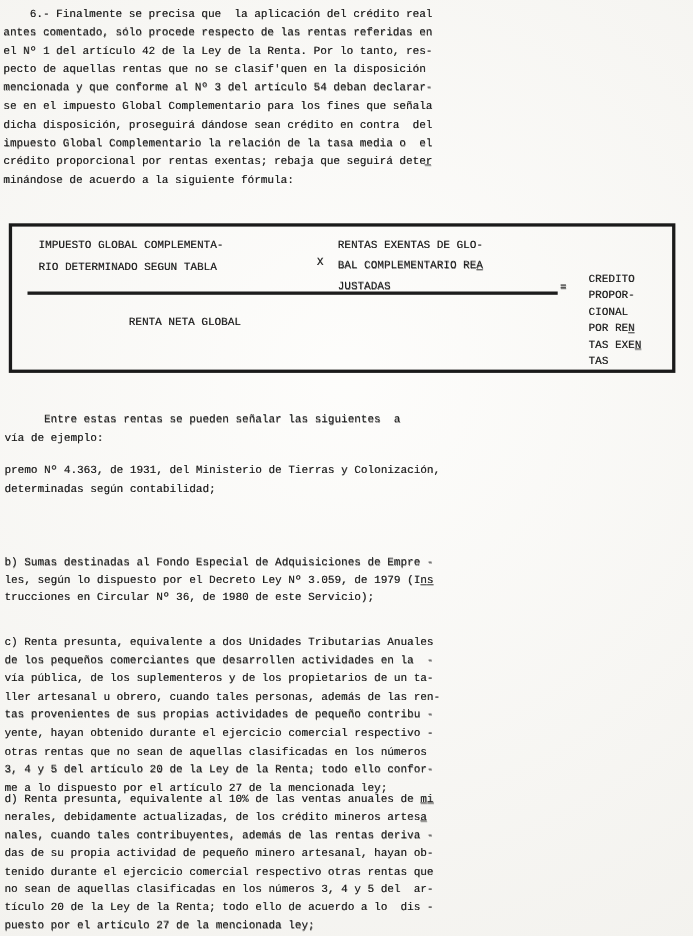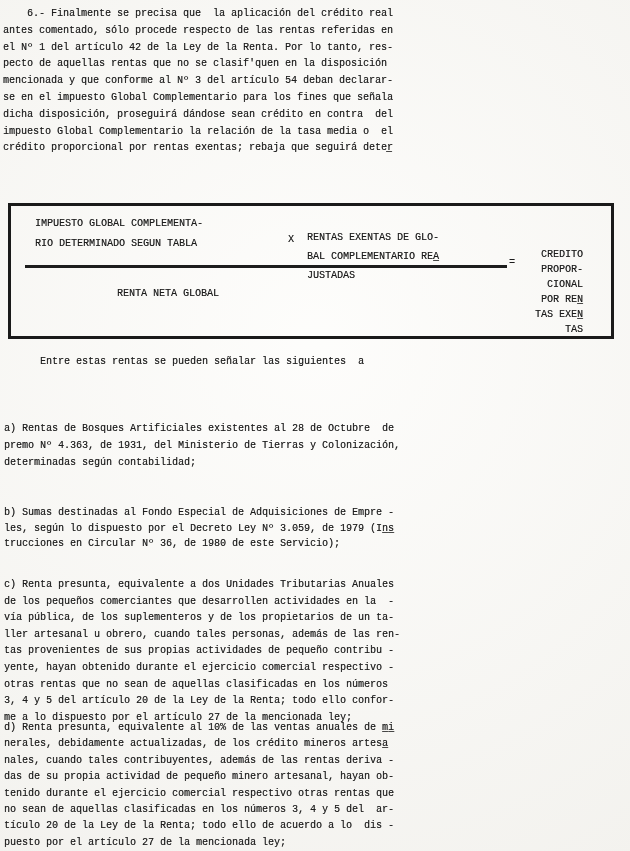--- a/index.html
+++ b/index.html
@@ -16,68 +16,69 @@
     background-image:radial-gradient(circle at 50% 40%, rgba(255,255,255,0.6), rgba(0,0,0,0.03));
     color:var(--ink);
     font-size:10px;
     overflow:hidden;
     text-shadow:0.3px 0.3px 0.45px rgba(25,25,25,0.55);
   }
   .para{position:absolute;}
   .para .line{white-space:pre;}
   #p6{left:3px;top:6px;}
   #p6 .line{line-height:16.8px;}
-  #intro{left:4px;top:354px;}
+  #intro{left:4px;top:375px;}
   #intro .line{line-height:16.7px;}
   #item-a{left:4px;top:421px;}
   #item-a .line{line-height:16.9px;}
   #item-b{left:4px;top:505px;}
   #item-b .line{line-height:15.6px;}
   #item-c{left:4px;top:577px;}
   #item-c .line{line-height:16.6px;}
   #item-d{left:4px;top:720px;}
   #item-d .line{line-height:16.4px;}
 
   .formula-box{
     position:absolute;
     left:8px;top:203px;
     width:600px;height:130px;
     border:3px solid #1a1a1a;
   }
   .formula-box .line{white-space:pre;}
   .num-left{position:absolute;left:24px;top:8px;}
   .num-left .line{line-height:19.5px;}
   .x-op{position:absolute;left:277px;top:28px;}
-  .num-right{position:absolute;left:296px;top:22px;}
+  .num-right{position:absolute;left:296px;top:8px;}
   .num-right .line{line-height:19px;}
   .frac-line{
     position:absolute;left:14px;top:59px;
     width:482px;height:3px;
     background:#1d1d1d;
   }
   .equals{position:absolute;left:498px;top:51px;}
   .denominator{position:absolute;left:106px;top:82px;white-space:pre;}
-  .result{position:absolute;left:524px;top:41px;text-align:right;}
+  .result{position:absolute;left:524px;top:41px;}
   .result .line{line-height:15.1px;}
 </style>
 </head>
 <body>
 
 <div class="page">
 
   <div class="para" id="p6">
       <div class="line">    6.- Finalmente se precisa que  la aplicación del crédito real</div>
       <div class="line">antes comentado, sólo procede respecto de las rentas referidas en</div>
       <div class="line">el Nº 1 del artículo 42 de la Ley de la Renta. Por lo tanto, res-</div>
       <div class="line">pecto de aquellas rentas que no se clasif'quen en la disposición</div>
       <div class="line">mencionada y que conforme al Nº 3 del artículo 54 deban declarar-</div>
       <div class="line">se en el impuesto Global Complementario para los fines que señala</div>
       <div class="line">dicha disposición, proseguirá dándose sean crédito en contra  del</div>
       <div class="line">impuesto Global Complementario la relación de la tasa media o  el</div>
       <div class="line">crédito proporcional por rentas exentas; rebaja que seguirá deter̲</div>
+      <div class="line">minándose de acuerdo a la siguiente fórmula:</div>
     </div>
 
   <div class="formula-box">
     <div class="num-left">
         <div class="line">IMPUESTO GLOBAL COMPLEMENTA-</div>
         <div class="line">RIO DETERMINADO SEGUN TABLA</div>
       </div>
     <div class="x-op">X</div>
     <div class="num-right">
         <div class="line">RENTAS EXENTAS DE GLO-</div>
@@ -92,24 +93,24 @@
         <div class="line">PROPOR-</div>
         <div class="line">CIONAL</div>
         <div class="line">POR REN̲</div>
         <div class="line">TAS EXEN̲</div>
         <div class="line">TAS</div>
       </div>
   </div>
 
   <div class="para" id="intro">
       <div class="line">      Entre estas rentas se pueden señalar las siguientes  a</div>
+      <div class="line">vía de ejemplo:</div>
     </div>
 
   <div class="para" id="item-a">
-      <div class="line">a) Rentas de Bosques Artificiales existentes al 28 de Octubre  de</div>
       <div class="line">premo Nº 4.363, de 1931, del Ministerio de Tierras y Colonización,</div>
       <div class="line">determinadas según contabilidad;</div>
     </div>
 
   <div class="para" id="item-b">
       <div class="line">b) Sumas destinadas al Fondo Especial de Adquisiciones de Empre -</div>
       <div class="line">les, según lo dispuesto por el Decreto Ley Nº 3.059, de 1979 (In̲s̲</div>
       <div class="line">trucciones en Circular Nº 36, de 1980 de este Servicio);</div>
     </div>
 

